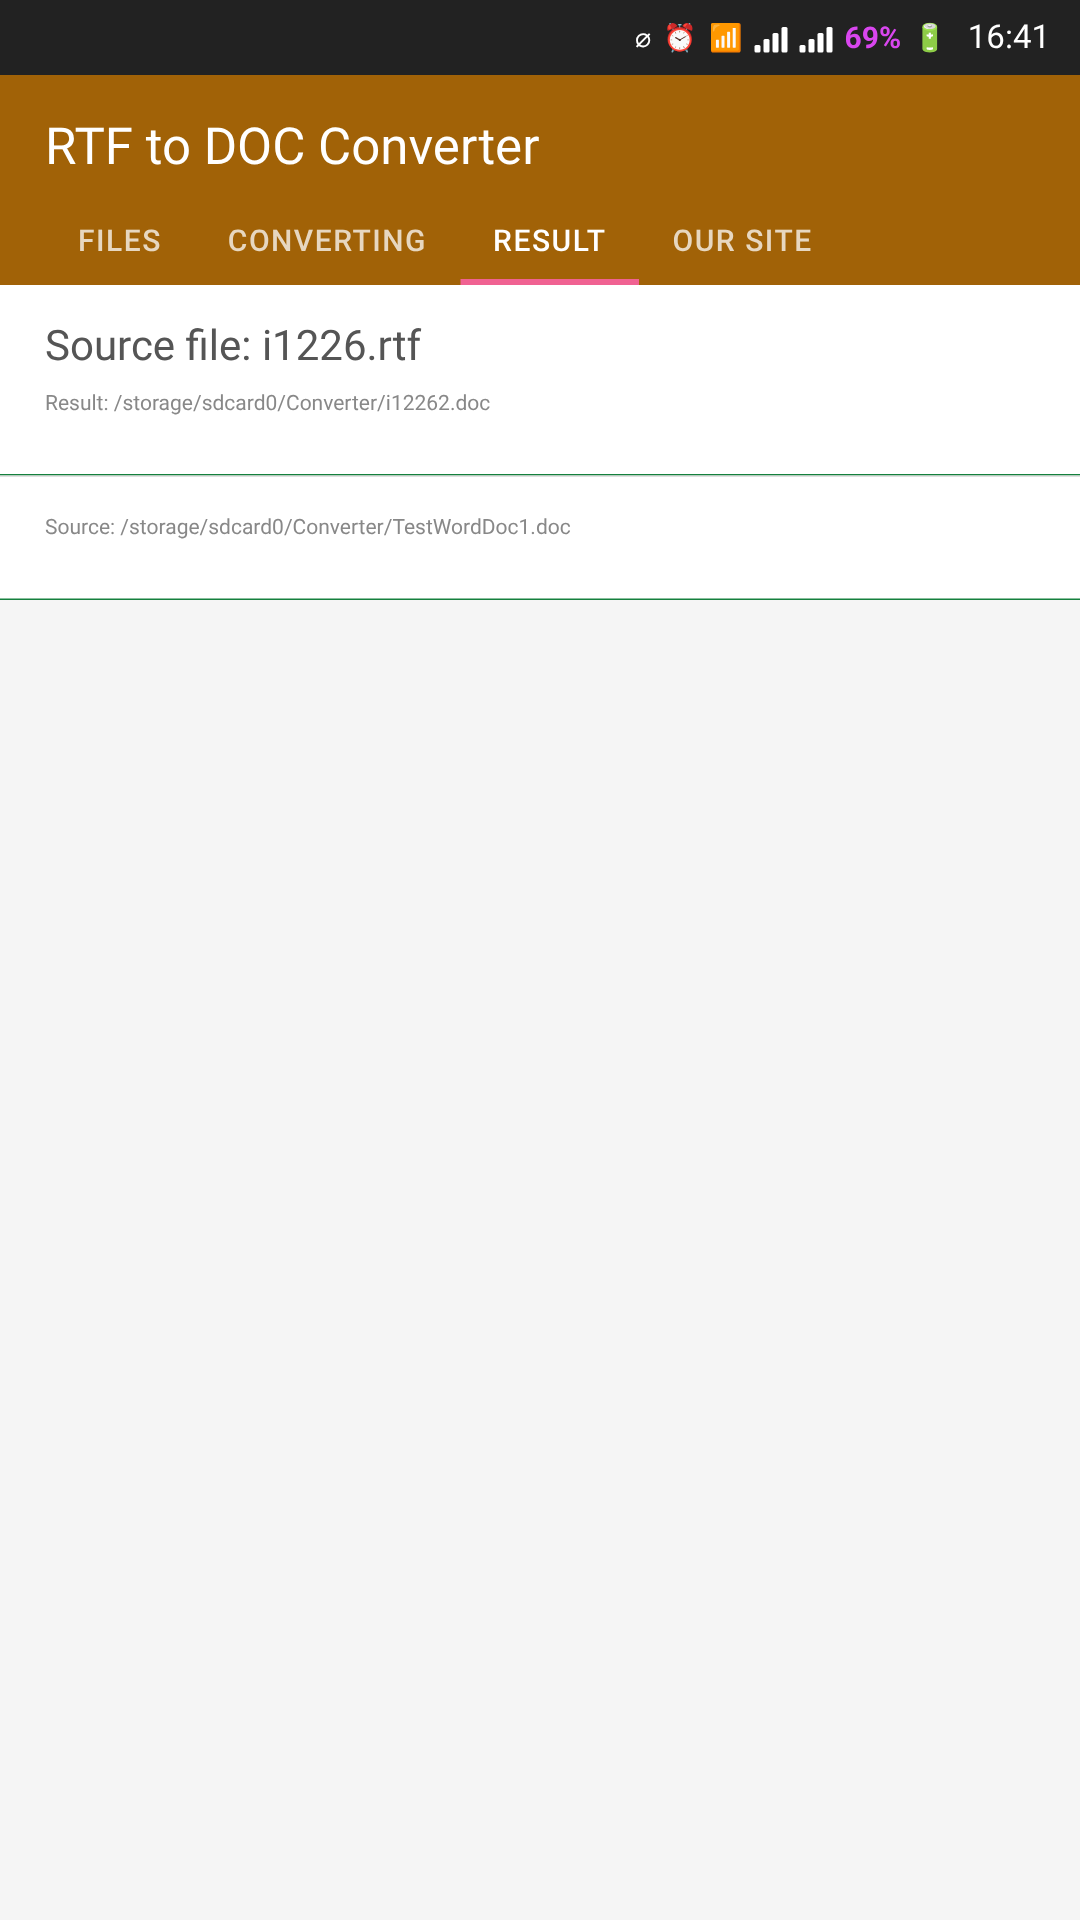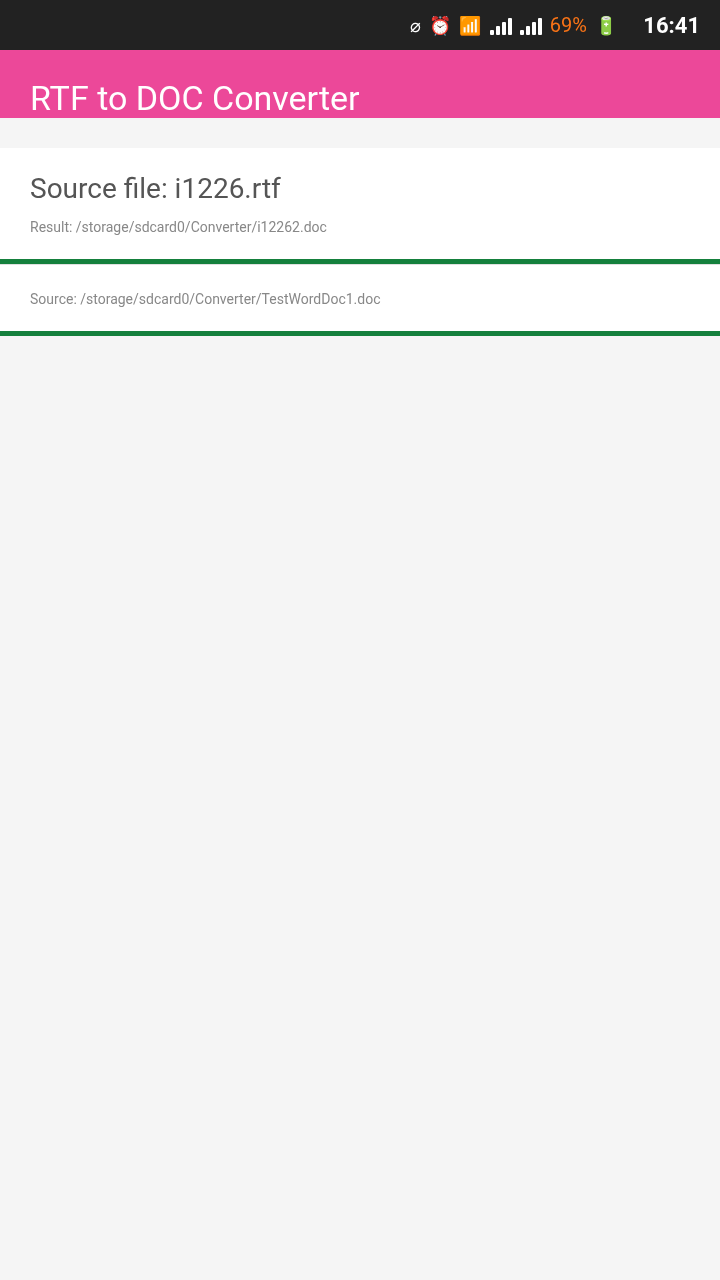--- a/index.html
+++ b/index.html
@@ -23,47 +23,48 @@
       gap: 10px;
     }
     .status-bar .status-icons {
       display: flex;
       align-items: center;
       gap: 8px;
     }
     .status-bar .time {
       color: #fff;
       font-size: 22px;
-      font-weight: 700;
-      margin-left: 18px;
+      font-weight: 400;
+      margin-left: 6px;
     }
     .status-bar .battery-text {
-      color: #f97316;
+      color: #d946ef;
       font-size: 20px;
+      font-weight: bold;
     }
     .status-icon {
       color: #fff;
       font-size: 18px;
     }
     .signal-bars {
       display: flex;
       align-items: flex-end;
       gap: 2px;
       height: 20px;
     }
     .signal-bar {
       width: 4px;
       background: #fff;
       border-radius: 1px;
     }
 
     
     .app-bar {
       width: 720px;
-      background: #ec4899;
+      background: #a16207;
       padding: 28px 30px 0 30px;
     }
     .app-bar-title {
       color: #fff;
       font-size: 34px;
       font-weight: 400;
       margin-bottom: 30px;
     }
     .tabs {
       display: flex;
@@ -95,22 +96,22 @@
     }
 
     
     .content {
       background: #f5f5f5;
       padding: 0;
     }
 
     .result-item {
       background: #fff;
-      padding: 24px 30px 21px 30px;
-      border-bottom: 5px solid #15803d;
+      padding: 24px 30px 36px 30px;
+      border-bottom: 1px solid #15803d;
     }
 
     .source-file {
       font-size: 28px;
       color: #555;
       font-weight: 400;
       margin-bottom: 12px;
     }
     .result-path {
       font-size: 14px;
@@ -156,20 +157,34 @@
       <div class="signal-bar" style="height:17px;"></div>
     </div>
     <span class="battery-text">69%</span>
     <span class="battery-icon">🔋</span>
     <span class="time">16:41</span>
   </div>
 </div>
 
 <div class="app-bar">
   <div class="app-bar-title">RTF to DOC Converter</div>
+  <div class="tabs">
+    <div class="tab">
+      <span>FILES</span>
+    </div>
+    <div class="tab">
+      <span>CONVERTING</span>
+    </div>
+    <div class="tab active">
+      <span>RESULT</span>
+    </div>
+    <div class="tab">
+      <span>OUR SITE</span>
+    </div>
+  </div>
 </div>
 
 <div class="content">
 
   <div class="result-item">
     <div class="source-file">Source file: i1226.rtf</div>
     <div class="result-path">Result: /storage/sdcard0/Converter/i12262.doc</div>
   </div>
 
   <div class="divider"></div>

